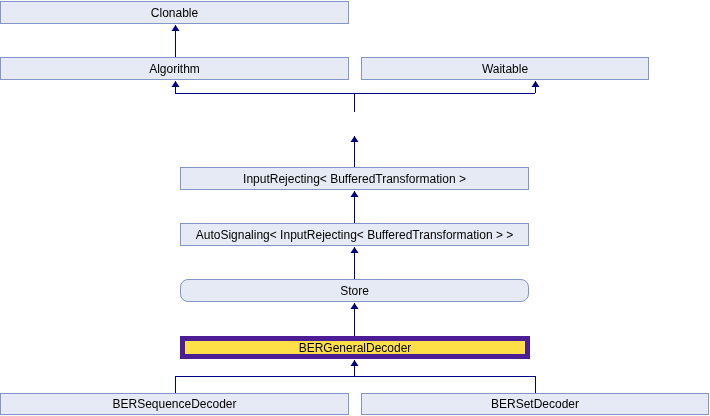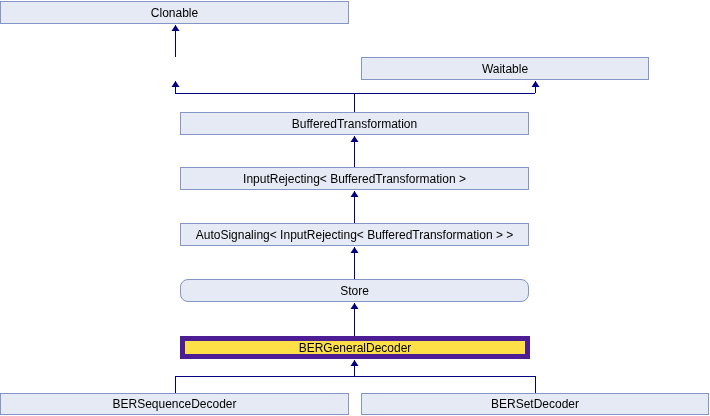--- a/index.html
+++ b/index.html
@@ -69,25 +69,25 @@
       <line x1="354.5" y1="360" x2="354.5" y2="376" stroke="#000080" stroke-width="1" shape-rendering="crispEdges"></line>
       <line x1="175" y1="376.5" x2="535" y2="376.5" stroke="#000080" stroke-width="1" shape-rendering="crispEdges"></line>
       <line x1="175.5" y1="376" x2="175.5" y2="393" stroke="#000080" stroke-width="1" shape-rendering="crispEdges"></line>
       <line x1="535.5" y1="376" x2="535.5" y2="393" stroke="#000080" stroke-width="1" shape-rendering="crispEdges"></line>
       <polygon points="354.5,360 350.5,366 358.5,366" fill="#000080"></polygon>
     </svg>
 
   <div class="node" style="left: 0px; top: 1px; width: 349px; height: 23px;">
     <span class="label">Clonable</span>
   </div>
+  <div class="node" style="left: 0px; top: 57px; width: 349px; height: 23px;">
+    <span class="label">Algorithm</span>
+  </div>
   <div class="node" style="left: 361px; top: 57px; width: 288px; height: 23px; align-items: center;">
     <span class="label">Waitable</span>
-  </div>
-  <div class="node" style="left: 180px; top: 112px; width: 349px; height: 23px;">
-    <span class="label">BufferedTransformation</span>
   </div>
   <div class="node" style="left: 180px; top: 167px; width: 349px; height: 23px; justify-content: center;">
     <span class="label">InputRejecting&lt; BufferedTransformation &gt;</span>
   </div>
   <div class="node" style="left: 180px; top: 223px; width: 349px; height: 23px;">
     <span class="label">AutoSignaling&lt; InputRejecting&lt; BufferedTransformation &gt; &gt;</span>
   </div>
   <div class="node" style="left: 180px; top: 279px; width: 349px; height: 23px; border-radius: 8px;">
     <span class="label">Store</span>
   </div>

